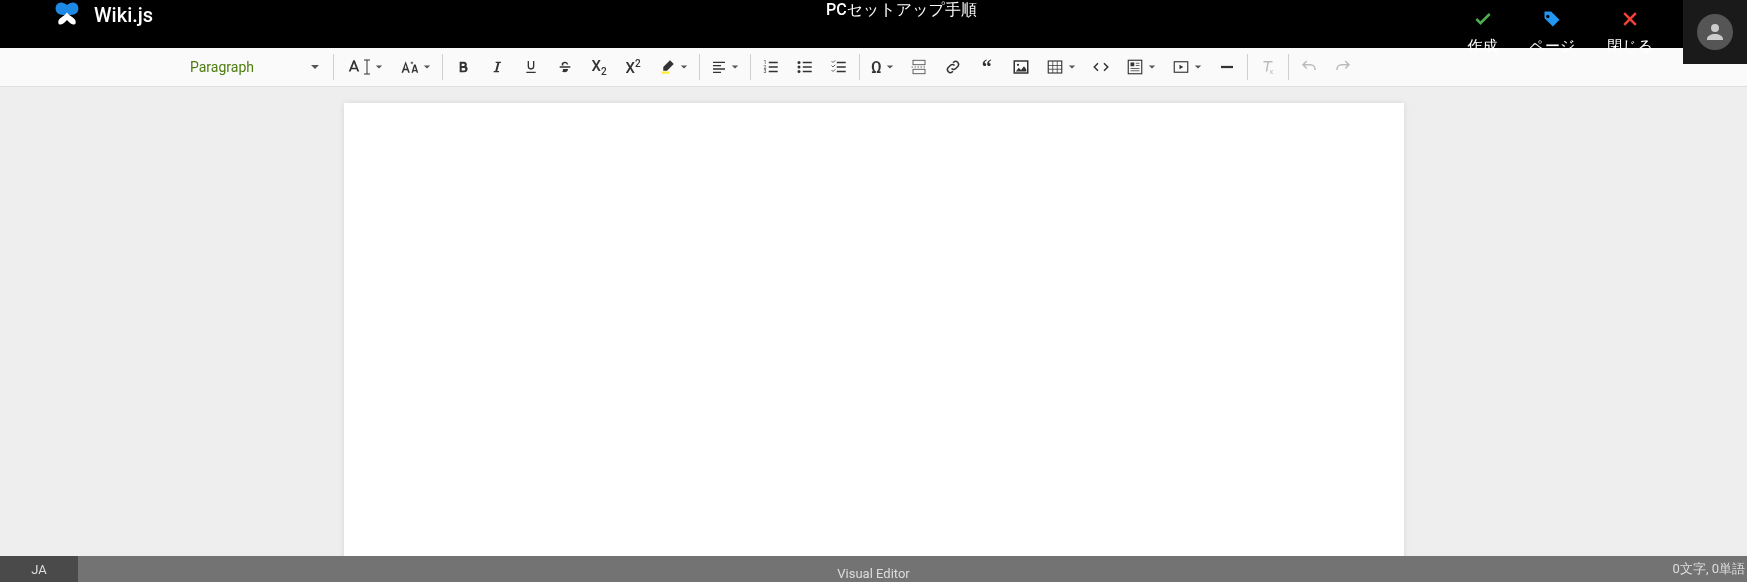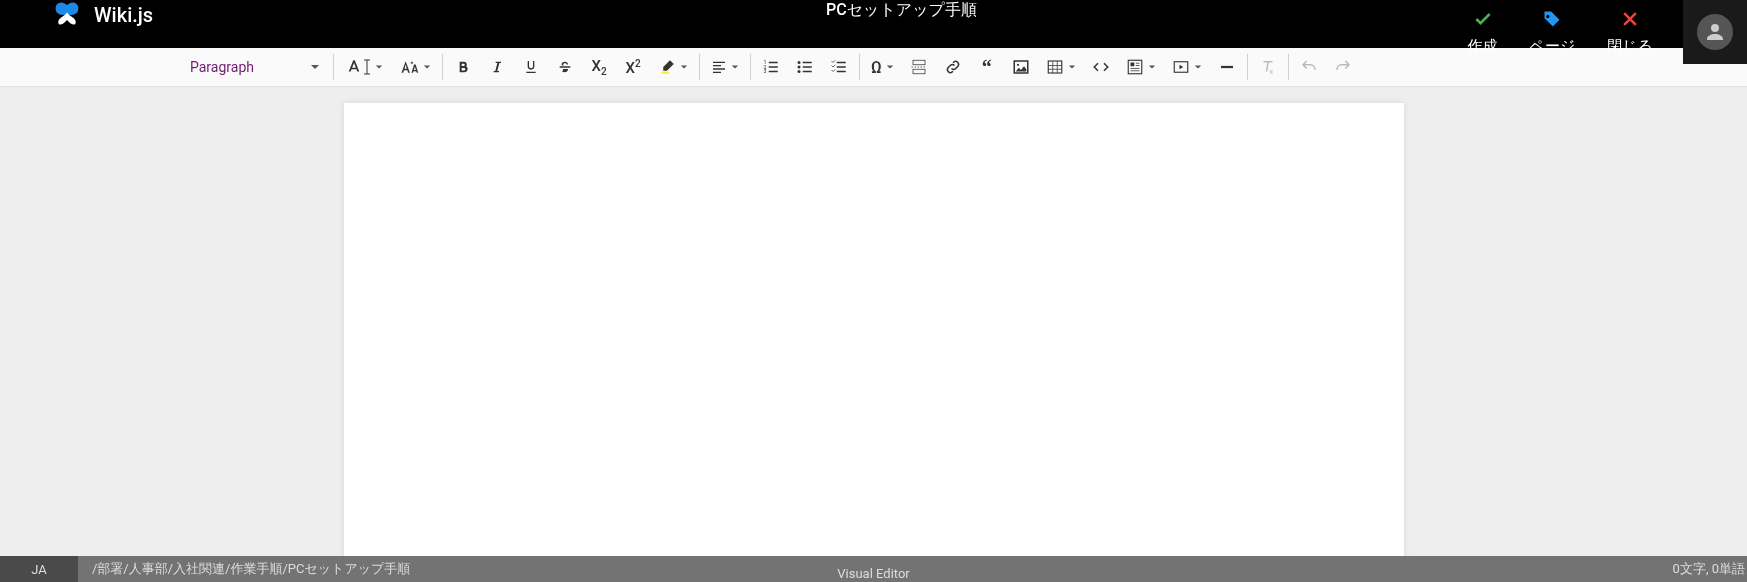--- a/index.html
+++ b/index.html
@@ -14,21 +14,21 @@
 .header-actions { margin-left: auto; display: flex; align-items: center; gap: 4px; }
 .h-btn { display: flex; align-items: center; gap: 8px; padding: 8px 14px; cursor: pointer; background: transparent; border: none; color: #fff; font-size: 15px; flex-direction: column; }
 .avatar-wrap { width: 64px; height: 64px; background: #1a1a1a; display: flex; align-items: center; justify-content: center; margin-left: 12px; }
 .avatar { width: 36px; height: 36px; border-radius: 50%; background: #555; display:flex; align-items:center; justify-content:center; }
 
 
 .toolbar { height: 39px; background: #fafafa; border-bottom: 1px solid #e0e0e0; display: flex; align-items: stretch; padding-left: 180px; }
 .tb-sep { width: 1px; background: #d0d0d0; margin: 6px 3px; }
 .tb-btn { height: 100%; min-width: 34px; display: flex; align-items: center; justify-content: center; cursor: pointer; padding: 0 6px; color: #333; }
 .tb-dd { display: flex; align-items: center; padding: 0 8px; cursor: pointer; gap: 2px; }
-.para-sel { width: 150px; height: 100%; display: flex; align-items: center; padding: 0 10px; cursor: pointer; justify-content: space-between; color: #701a75; font-size: 14px; gap: 32px; }
+.para-sel { width: 150px; height: 100%; display: flex; align-items: center; padding: 0 10px; cursor: pointer; justify-content: space-between; color: #4d7c0f; font-size: 14px; gap: 32px; }
 .caret { margin-left: 2px; }
 .disabled { color: #bbb; cursor: default; }
 .highlight-marker { width:18px; height:18px; display:flex; align-items:center; justify-content:center; }
 
 
 .content-wrap { flex: 1; overflow: auto; padding-top: 16px; display: flex; justify-content: center; background: #eeeeee; }
 .page { width: 1060px; min-height: 600px; background: #fff; box-shadow: 0 0 6px rgba(0,0,0,0.1); padding: 40px 50px; outline: none; }
 
 
 .status { height: 26px; background: #737373; color: #ddd; display: flex; align-items: center; font-size: 13px; }
@@ -341,16 +341,15 @@
       </span>
     </div>
 </div>
 
 <div class="content-wrap">
   <div class="page" contenteditable="true" style=""></div>
 </div>
 
 <div class="status" style="position:relative">
   <div class="lang">JA</div>
-  <div class="path">/部署/人事部/入社関連/作業手順/PCセットアップ手順</div>
   <div class="center">Visual Editor</div>
   <div class="right">0文字, 0単語</div>
 </div>
 
 </body></html>

